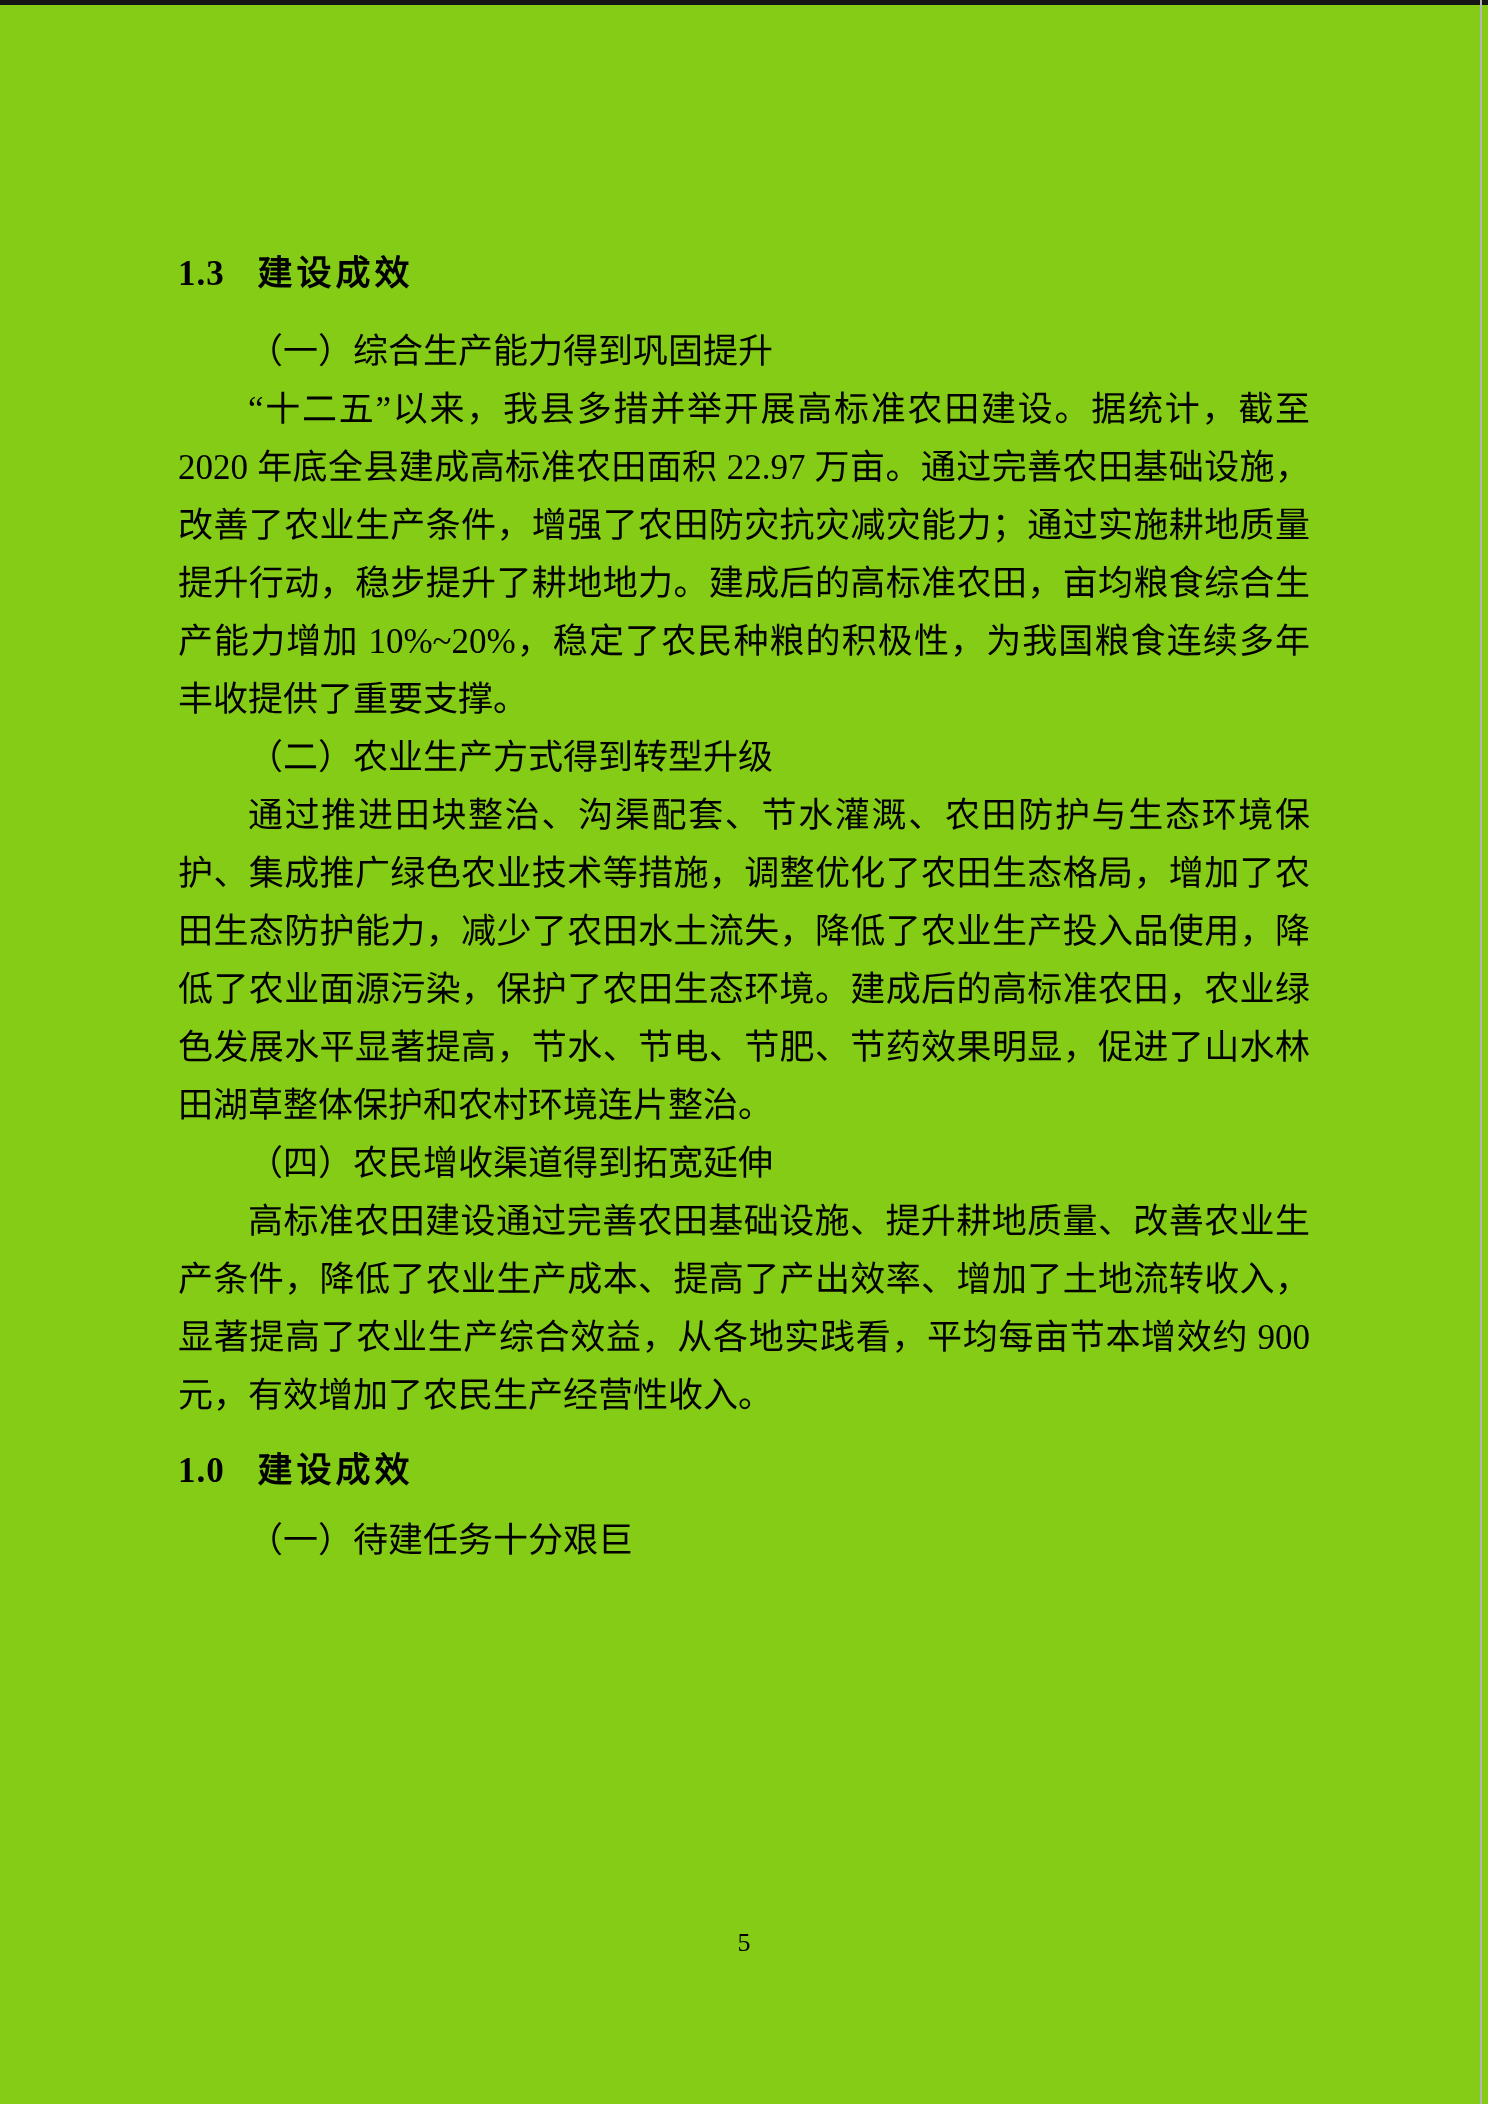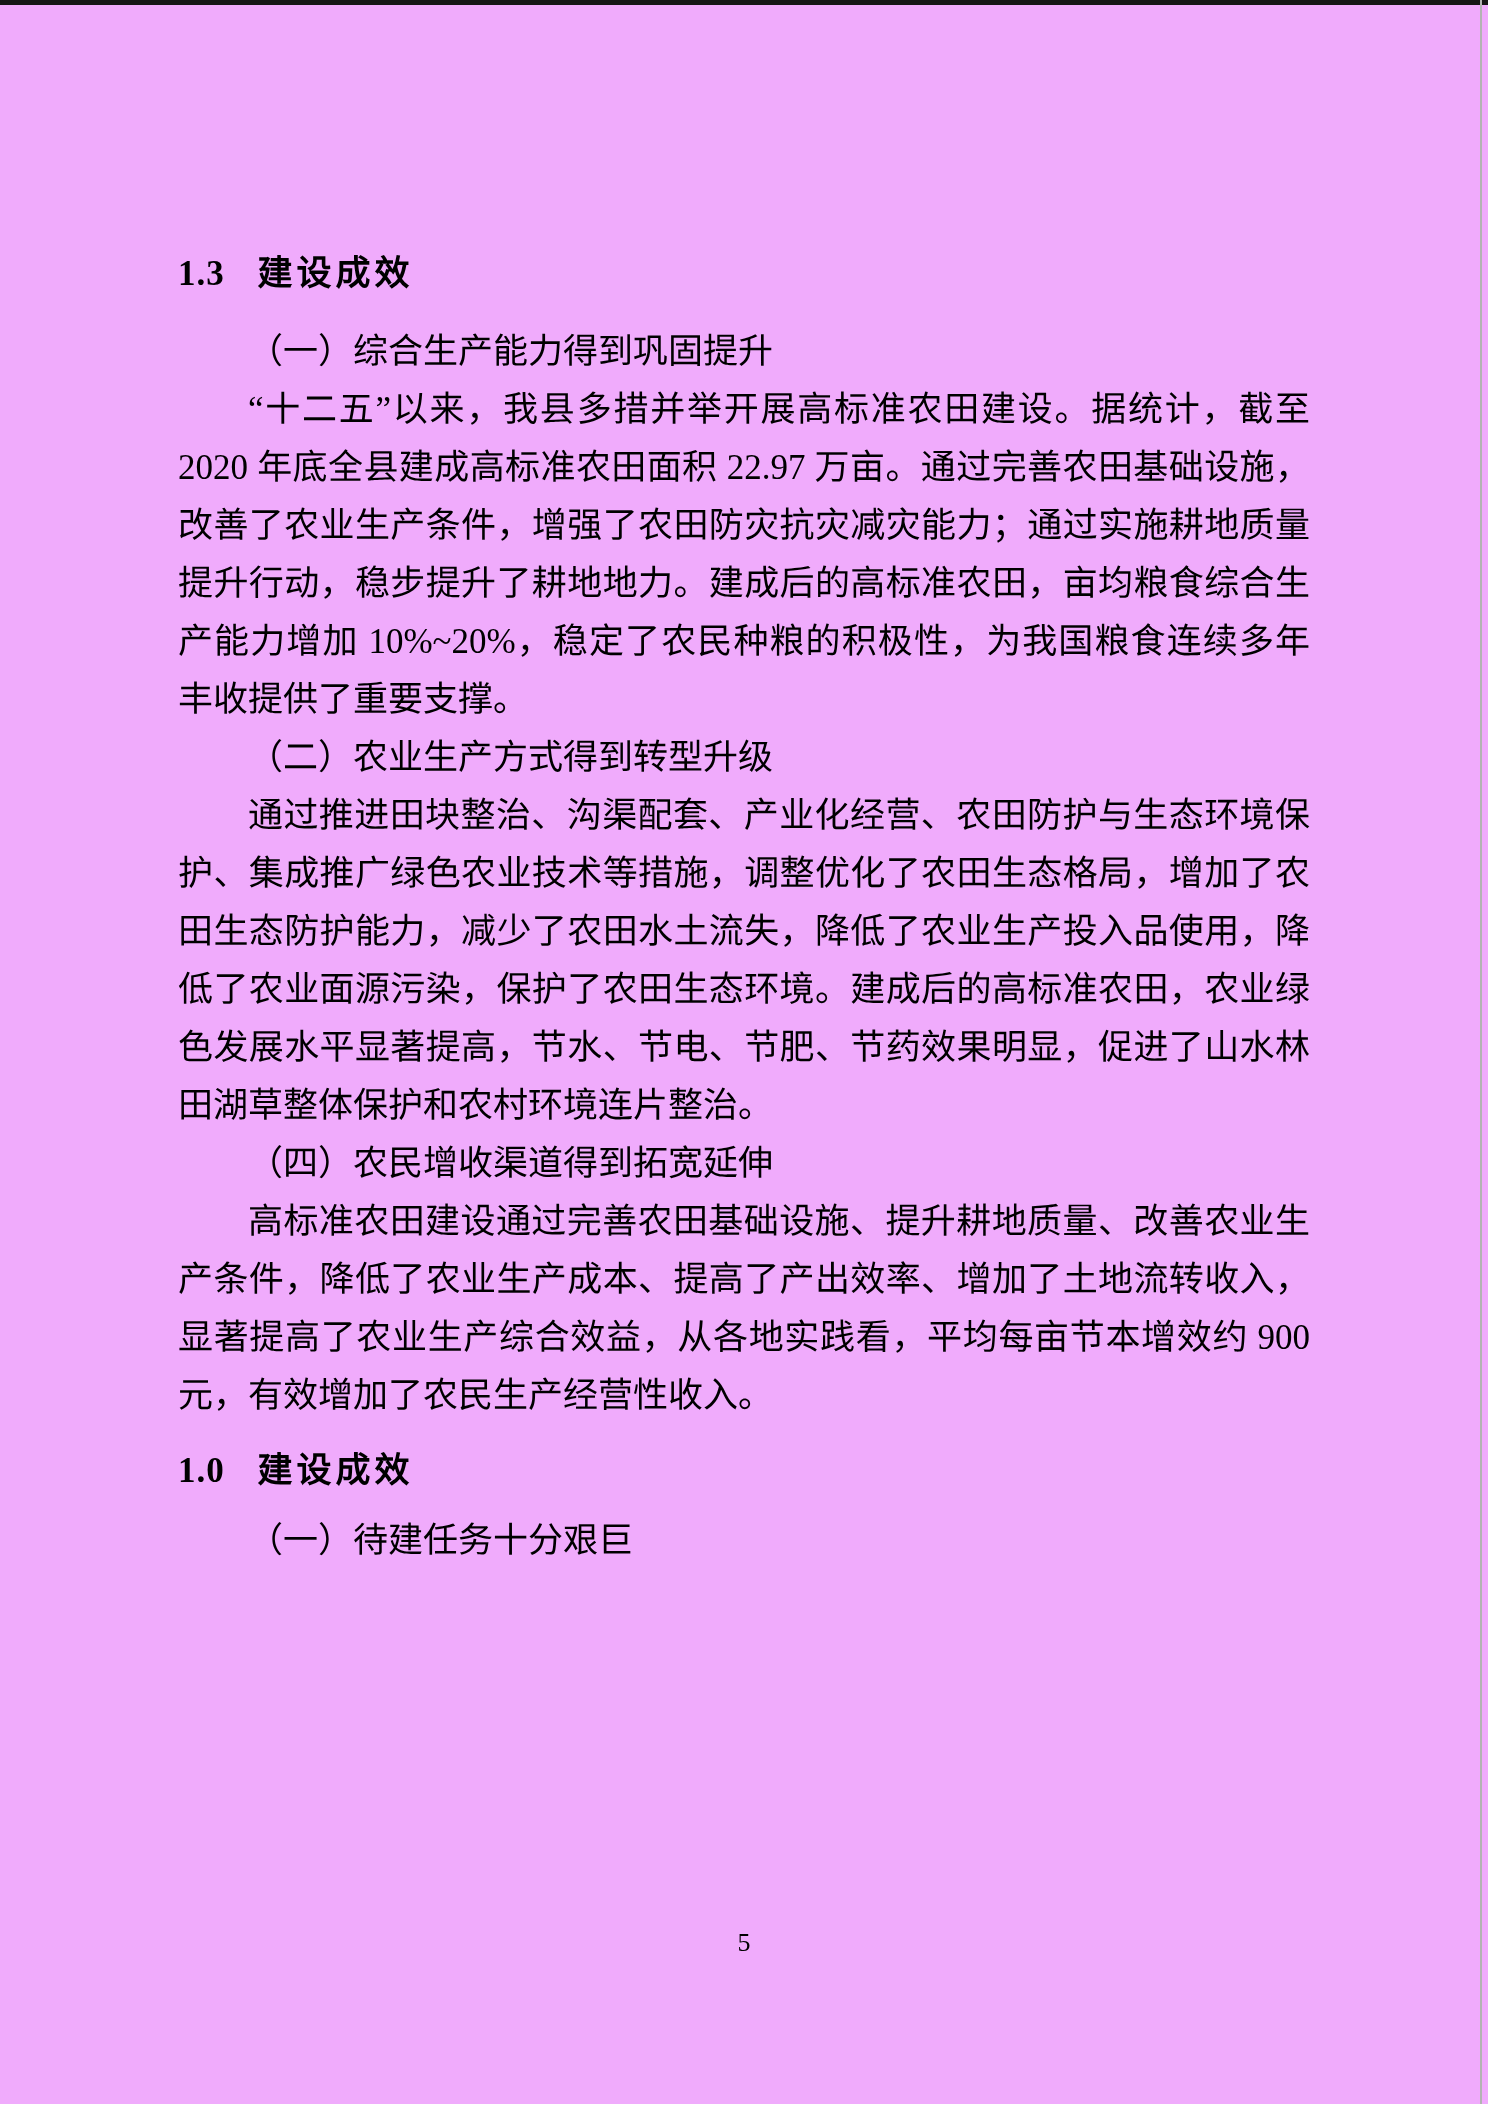--- a/index.html
+++ b/index.html
@@ -4,21 +4,21 @@
 <style>
   html, body {
     margin: 0;
     padding: 0;
     background: #ffffff;
   }
   .page {
     position: relative;
     width: 1488px;
     height: 2104px;
-    background: #f0abfc;
+    background: #84cc16;
     box-sizing: border-box;
     padding: 250px 178px 0 178px;
     font-family: "Liberation Serif", "DejaVu Serif", serif;
     color: #000000;
     overflow: hidden;
   }
   
   .scan-edge-top {
     position: absolute;
     top: 0; left: 0;
@@ -82,21 +82,21 @@
   <h2 class="sec-heading">
     <span class="hnum">1.3</span>
     <span class="htxt">建设成效</span>
   </h2>
 
   <p class="subheading">（一）综合生产能力得到巩固提升</p>
   <p class="body-para">“十二五”以来，我县多措并举开展高标准农田建设。据统计，截至 2020 年底全县建成高标准农田面积 22.97 万亩。通过完善农田基础设施，改善了农业生产条件，增强了农田防灾抗灾减灾能力；通过实施耕地质量提升行动，稳步提升了耕地地力。建成后的高标准农田，亩均粮食综合生产能力增加 10%~20%，稳定了农民种粮的积极性，为我国粮食连续多年丰收提供了重要支撑。</p>
 
   <p class="subheading">（二）农业生产方式得到转型升级</p>
 
-  <p class="body-para">通过推进田块整治、沟渠配套、产业化经营、农田防护与生态环境保护、集成推广绿色农业技术等措施，调整优化了农田生态格局，增加了农田生态防护能力，减少了农田水土流失，降低了农业生产投入品使用，降低了农业面源污染，保护了农田生态环境。建成后的高标准农田，农业绿色发展水平显著提高，节水、节电、节肥、节药效果明显，促进了山水林田湖草整体保护和农村环境连片整治。</p>
+  <p class="body-para">通过推进田块整治、沟渠配套、节水灌溉、农田防护与生态环境保护、集成推广绿色农业技术等措施，调整优化了农田生态格局，增加了农田生态防护能力，减少了农田水土流失，降低了农业生产投入品使用，降低了农业面源污染，保护了农田生态环境。建成后的高标准农田，农业绿色发展水平显著提高，节水、节电、节肥、节药效果明显，促进了山水林田湖草整体保护和农村环境连片整治。</p>
 
   <p class="subheading">（四）农民增收渠道得到拓宽延伸</p>
   <p class="body-para">高标准农田建设通过完善农田基础设施、提升耕地质量、改善农业生产条件，降低了农业生产成本、提高了产出效率、增加了土地流转收入，显著提高了农业生产综合效益，从各地实践看，平均每亩节本增效约 900 元，有效增加了农民生产经营性收入。</p>
 
   <h2 class="sec-heading second">
     <span class="hnum">1.0</span>
     <span class="htxt">建设成效</span>
   </h2>
 
   <p class="subheading">（一）待建任务十分艰巨</p>

